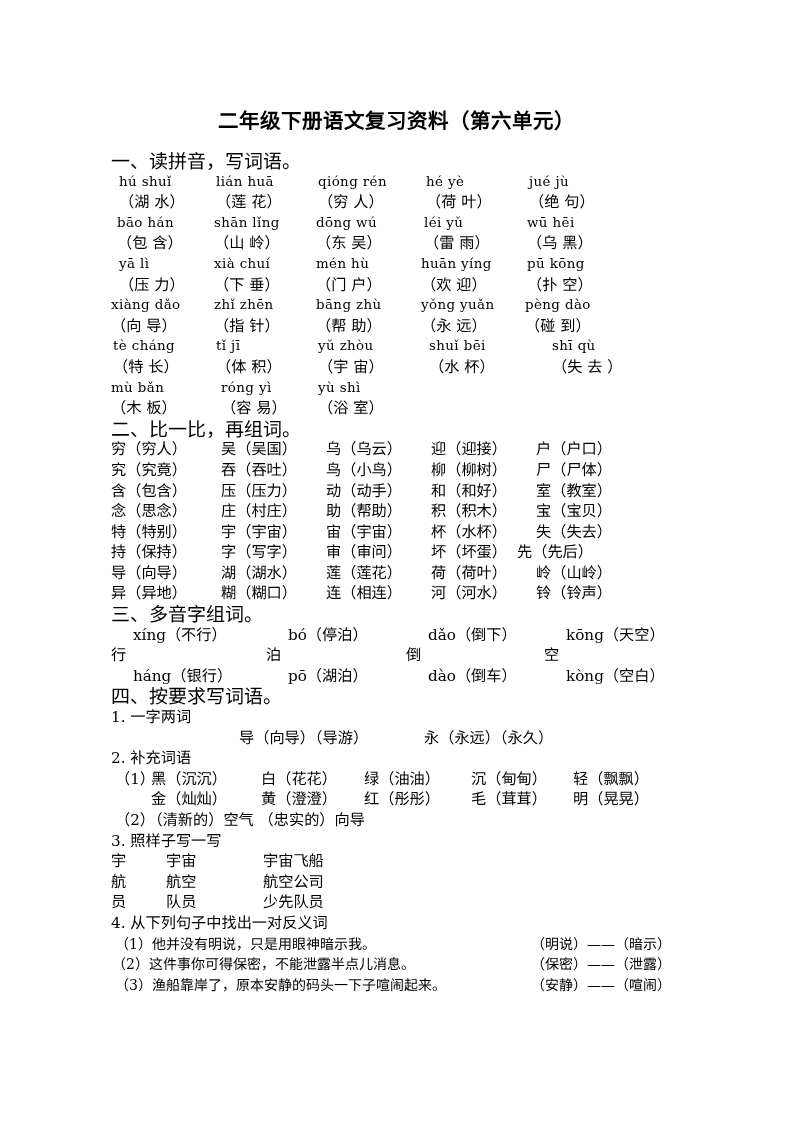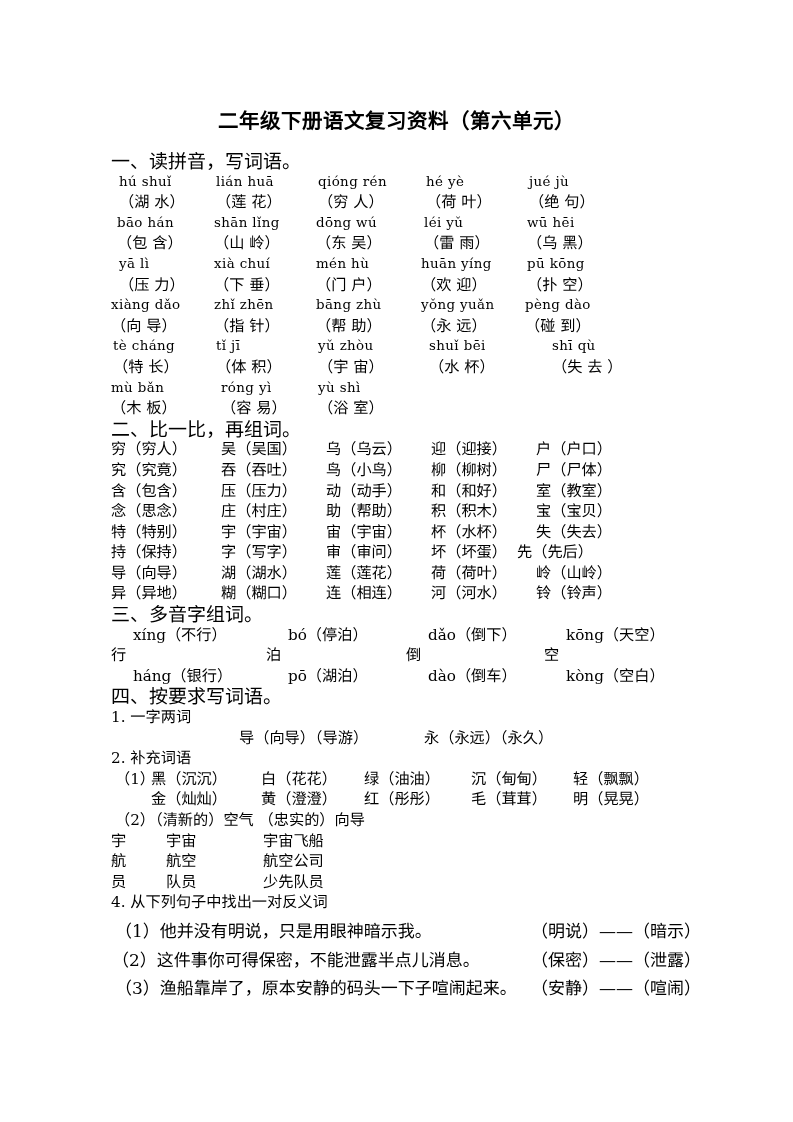--- a/index.html
+++ b/index.html
@@ -132,23 +132,22 @@
   .plain-row {
     font-size: 15.2px;
     line-height: 20.6px;
     white-space: nowrap;
   }
   
   .sent-row {
     position: relative;
     height: 20.6px;
     white-space: nowrap;
-    font-size: 17px;
-    line-height: 20.6px;
-    margin-top: 8px;
+    font-size: 14px;
+    line-height: 20.6px;
   }
   .sent-text {
     position: absolute;
     left: 0;
     top: 0;
   }
   .sent-ans {
     position: absolute;
     top: 0;
   }
@@ -419,20 +418,21 @@
     </div>
     <div class="abs-row">
       <span class="abs-cell" style="left:40px;">金（灿灿）</span>
       <span class="abs-cell" style="left:150px;">黄（澄澄）</span>
       <span class="abs-cell" style="left:253px;">红（彤彤）</span>
       <span class="abs-cell" style="left:360px;">毛（茸茸）</span>
       <span class="abs-cell" style="left:462px;">明（晃晃）</span>
     </div>
     <div class="plain-row" style="padding-left:4px;">（2）（清新的）空气 （忠实的）向导</div>
 
+    <div class="sub-head">3. 照样子写一写</div>
     <div>
       <div class="ex-row">
         <span class="ex-c" style="left:0px;">宇</span>
         <span class="ex-c" style="left:55px;">宇宙</span>
         <span class="ex-c" style="left:152px;">宇宙飞船</span>
       </div>
       <div class="ex-row">
         <span class="ex-c" style="left:0px;">航</span>
         <span class="ex-c" style="left:55px;">航空</span>
         <span class="ex-c" style="left:152px;">航空公司</span>

